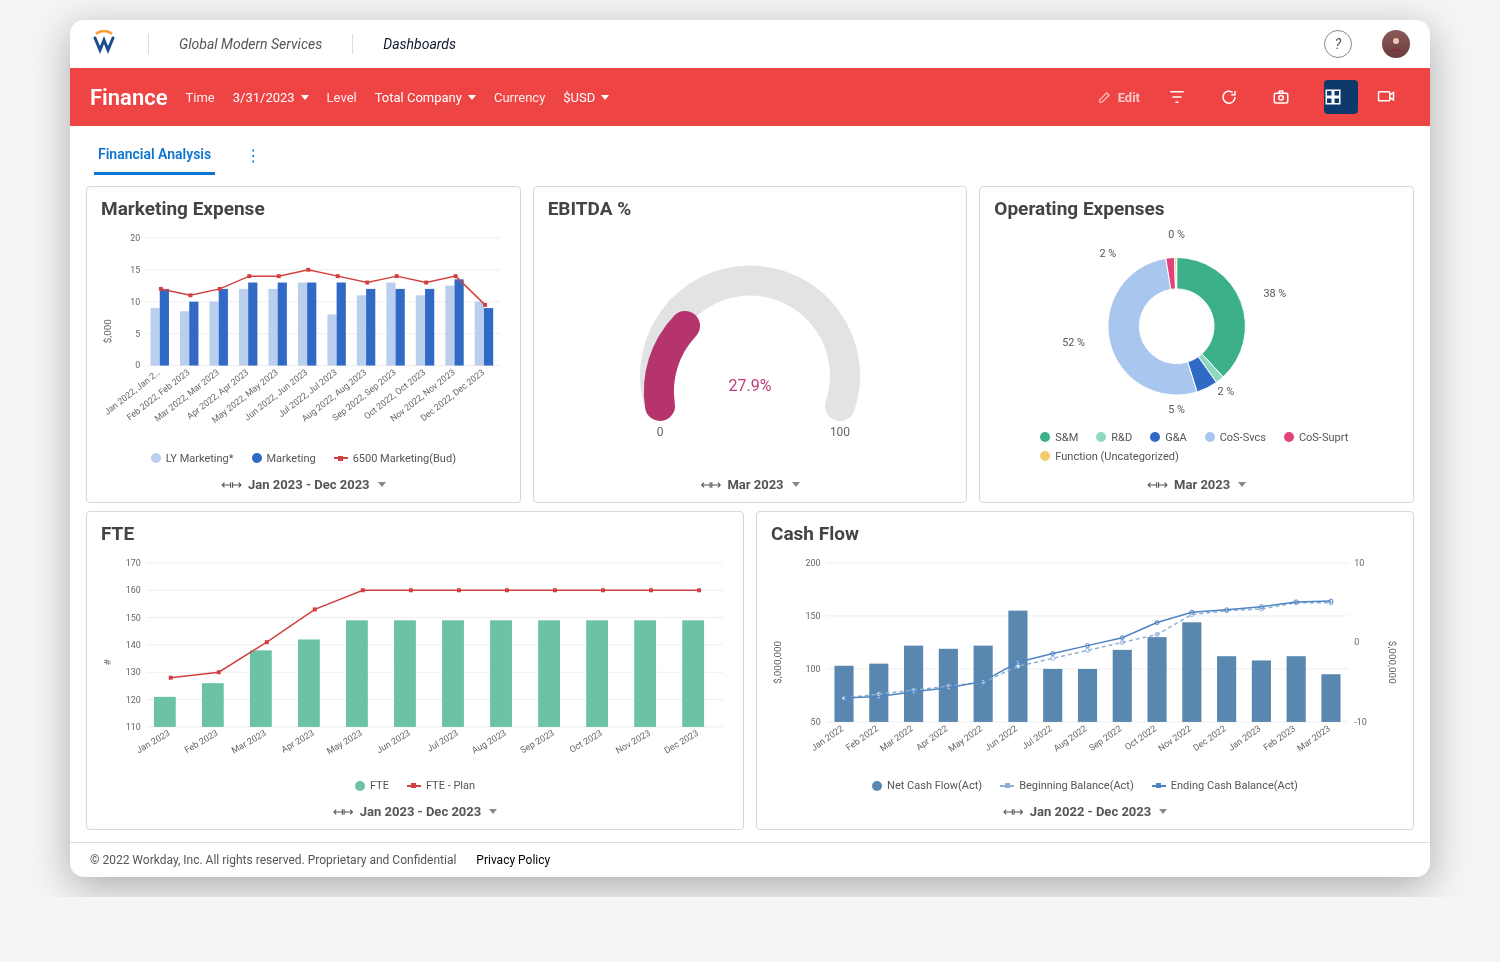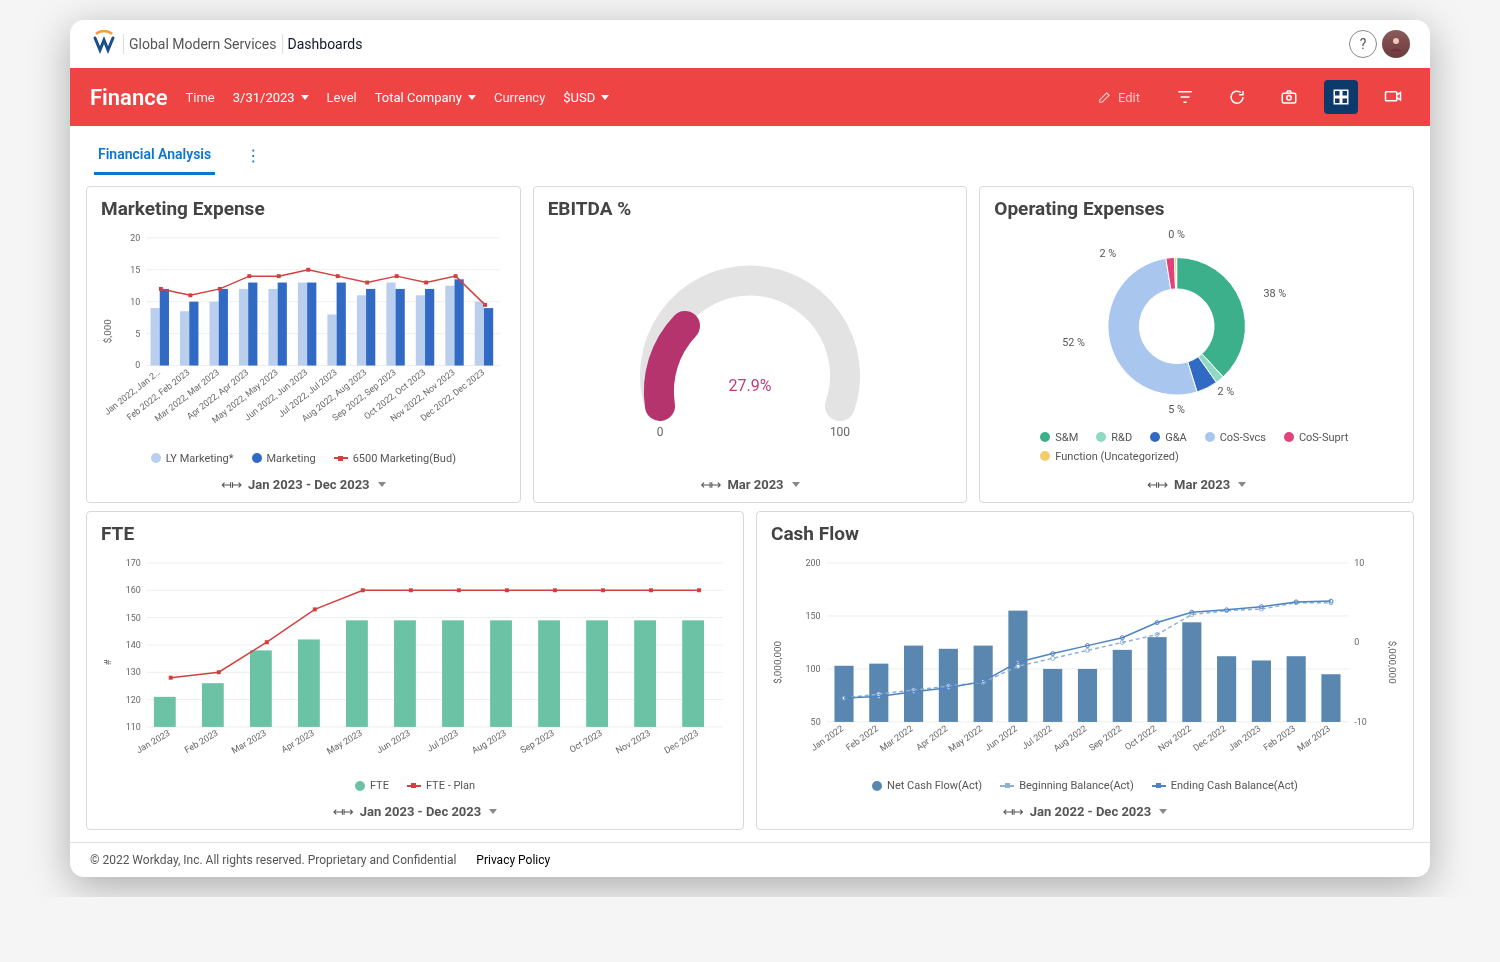--- a/index.html
+++ b/index.html
@@ -1,34 +1,34 @@
 <!DOCTYPE html>
 <html><head>
 <meta charset="utf-8">
 <style>
 * { box-sizing: border-box; margin: 0; padding: 0; }
 body { font-family: -apple-system, BlinkMacSystemFont, "Segoe UI", Roboto, Arial, sans-serif; background: #f5f5f5; padding: 20px; }
 .frame { width: 1360px; background: #fff; border-radius: 14px; overflow: hidden; box-shadow: 0 10px 40px rgba(0,0,0,0.3); margin: 0 auto; }
-.topnav { display: flex; align-items: center; padding: 10px 20px; gap: 5px; }
+.topnav { display: flex; align-items: center; padding: 10px 20px; gap: 30px; font-style: italic; }
 .logo { width: 28px; height: 28px; display: flex; align-items: center; justify-content: center; }
 .brand { color: #555; font-size: 14px; }
 .divider { width: 1px; height: 20px; background: #ddd; }
 .bc-link { color: #0f172a; font-size: 14px; text-decoration: none; }
 .spacer { flex: 1; }
 .help-icon, .avatar { width: 28px; height: 28px; border-radius: 50%; display: flex; align-items: center; justify-content: center; }
 .help-icon { border: 1.5px solid #888; color: #555; font-size: 14px; }
 .avatar { background: linear-gradient(#8b5a5a,#6b3a3a); }
 .avatar svg { width: 18px; height: 18px; }
 .bluebar { background: #ef4444; color: #fff; display: flex; align-items: center; padding: 12px 20px; gap: 18px; }
 .bluebar .title { font-size: 22px; font-weight: 600; }
 .filter-label { font-size: 13px; opacity: 0.9; }
 .filter-val { font-size: 13px; display: flex; align-items: center; gap: 6px; }
 .chev-d { display:inline-block; border-left: 4px solid transparent; border-right: 4px solid transparent; border-top: 5px solid currentColor; }
 .bluebar .spacer { flex: 1; }
-.tb-btn { width: 34px; height: 34px; display: flex; align-items: center; justify-content: center; border-radius: 4px; color: #fff; }
+.tb-btn { width: 34px; height: 34px; display: flex; align-items: center; justify-content: flex-start; border-radius: 4px; color: #fff; font-weight: bold; }
 .tb-btn.active { background: #0d3a6b; }
 .tb-btn.edit { width: auto; padding: 0 10px; gap: 6px; opacity: 0.7; font-size: 13px; }
 .tabstrip { display: flex; align-items: center; padding: 10px 24px 0; gap: 24px; border-bottom: 1px solid transparent; }
 .tab { color: #0b75d1; font-weight: 600; font-size: 14px; padding: 10px 4px; border-bottom: 3px solid #0b75d1; }
 .tab-more { color: #0b75d1; padding: 0 6px; }
 .grid { padding: 10px 16px 8px; display: grid; grid-template-columns: 1fr 1fr 1fr; gap: 12px; }
 .card { border: 1px solid #d8d8d8; border-radius: 4px; background: #fff; display: flex; flex-direction: column; }
 .card-title { font-weight: 700; color: #444; font-size: 19px; padding: 10px 14px 4px; }
 .card-body { flex: 1; padding: 4px 10px; }
 .card-footer { padding: 8px 0 10px; text-align: center; color: #555; font-size: 13px; display: flex; align-items: center; justify-content: center; gap: 8px; }

